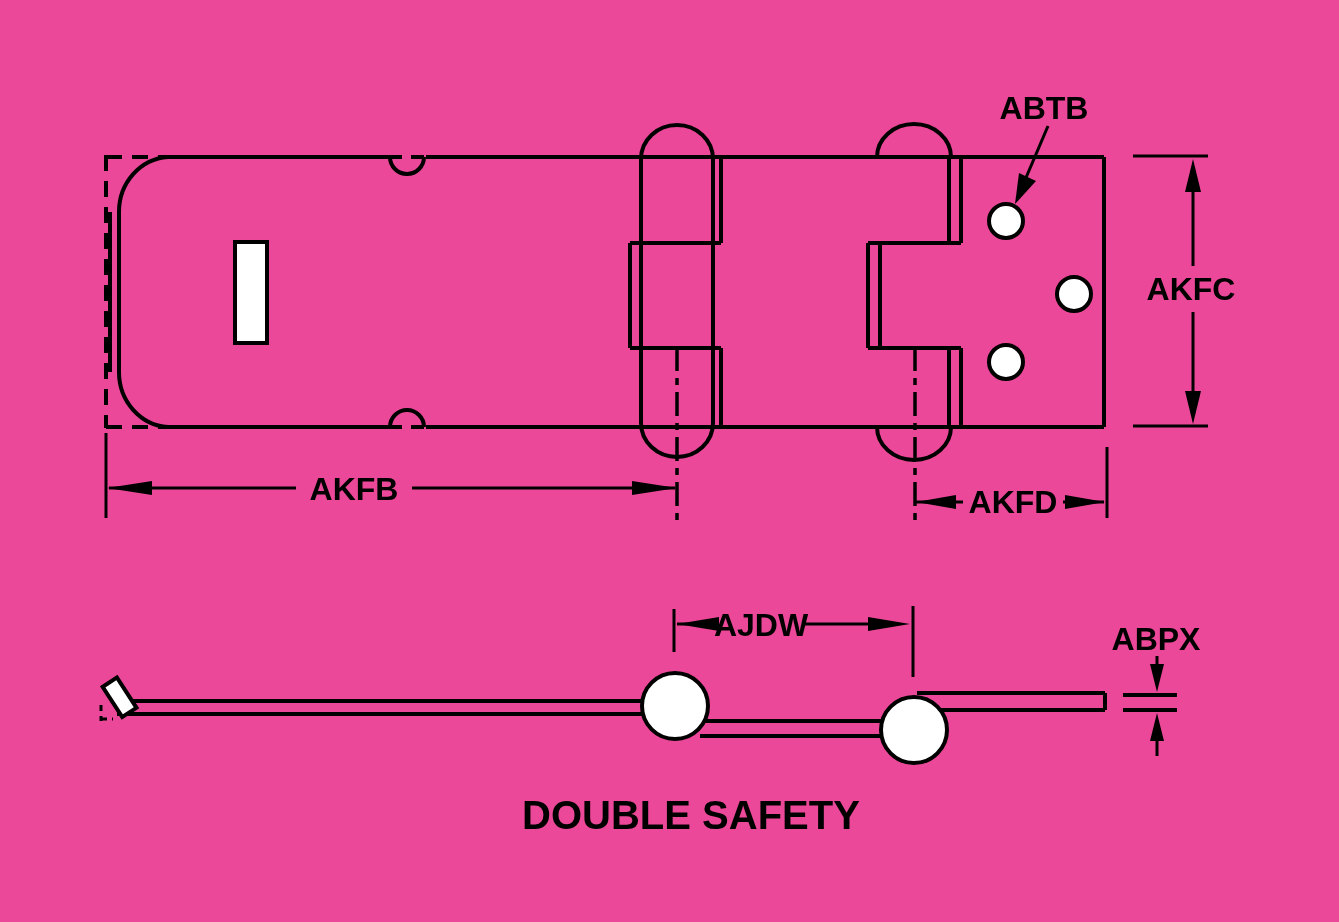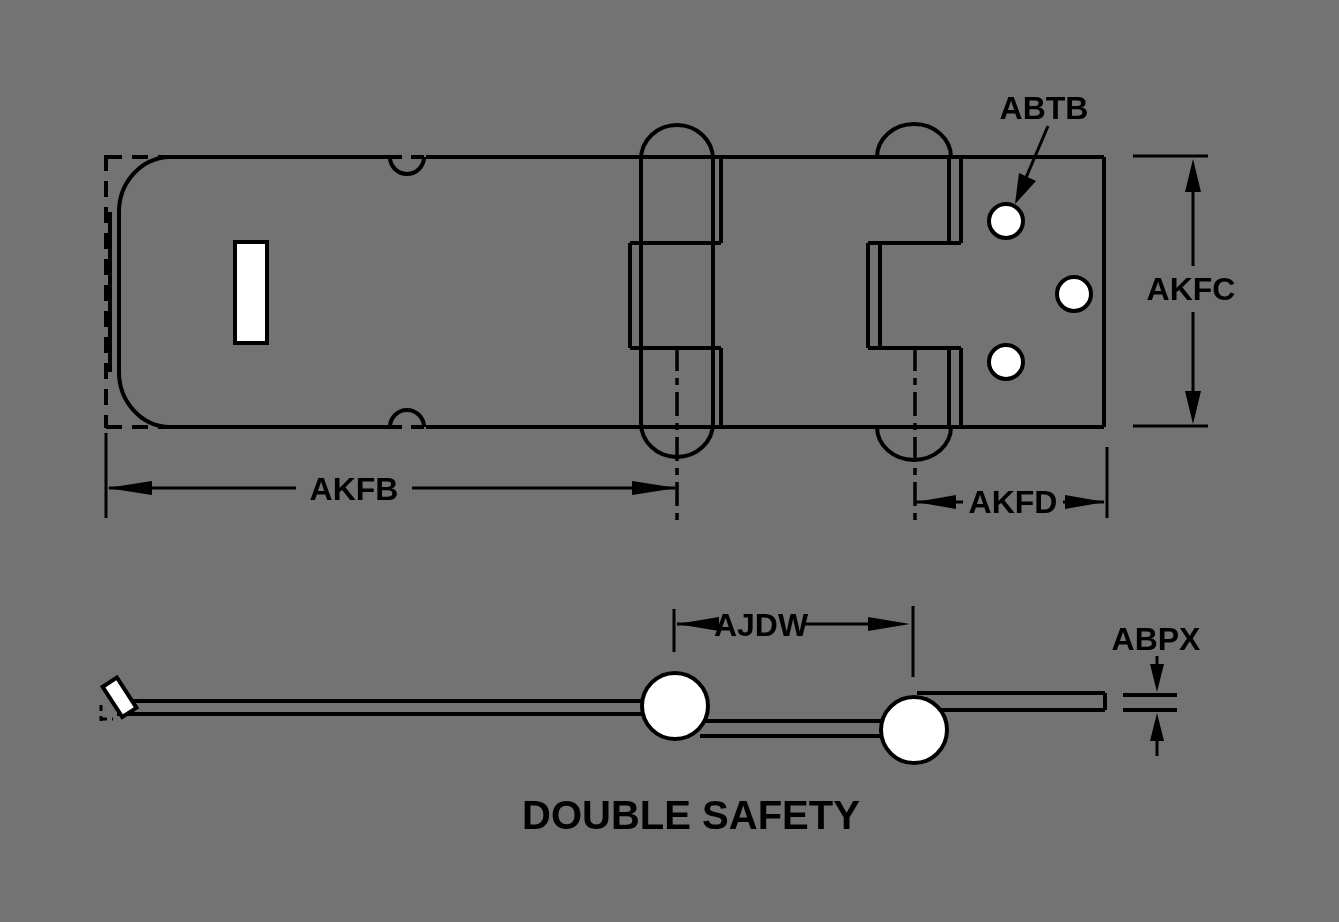--- a/index.html
+++ b/index.html
@@ -4,21 +4,21 @@
 <style>
   html, body {
     margin: 0;
     padding: 0;
     background: #ffffff;
   }
   .stage {
     position: relative;
     width: 1339px;
     height: 922px;
-    background: #737373;
+    background: #ec4899;
     overflow: hidden;
   }
   svg { display: block; }
   .outline   { stroke: #000; stroke-width: 4;   fill: none; }
   .outline-f { stroke: #000; stroke-width: 4;   fill: #fff; }
   .thin      { stroke: #000; stroke-width: 3;   fill: none; }
   .hidden-ln { stroke: #000; stroke-width: 4;   fill: none; stroke-dasharray: 16 10; }
   .edgedash  { stroke: #000; stroke-width: 4;   fill: none; stroke-dasharray: 13 9; }
   .center-ln { stroke: #000; stroke-width: 3.5; fill: none; stroke-dasharray: 24 7 7 7; }
   .brackdash { stroke: #000; stroke-width: 3;   fill: none; stroke-dasharray: 6 5; }

